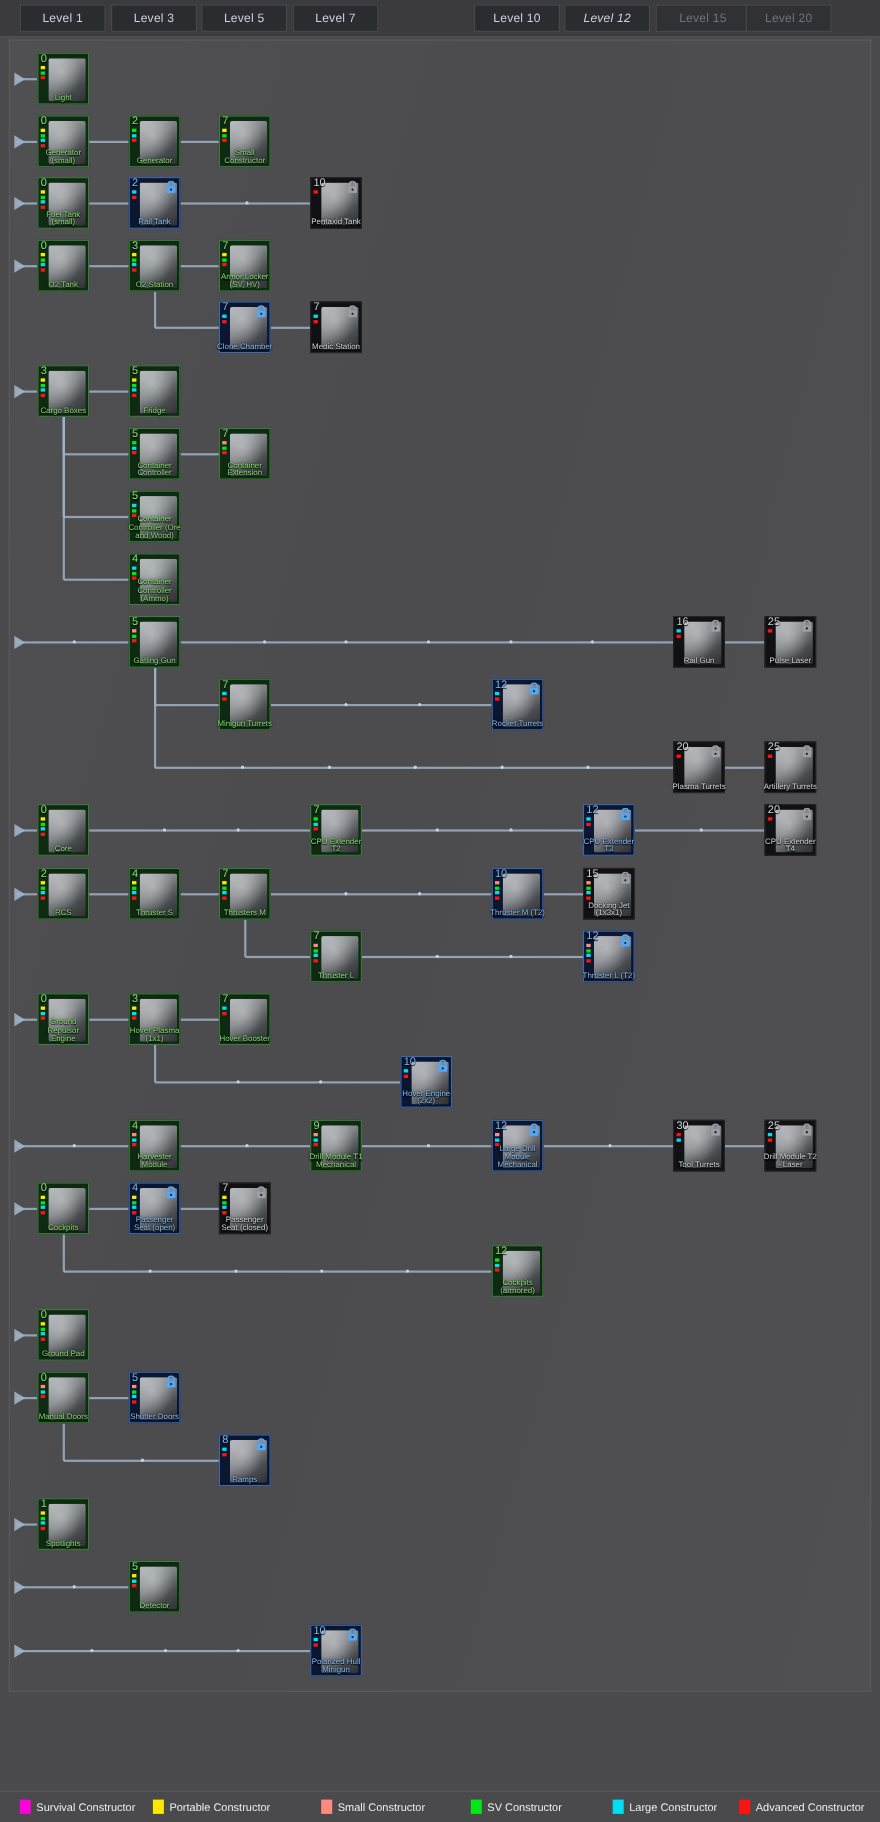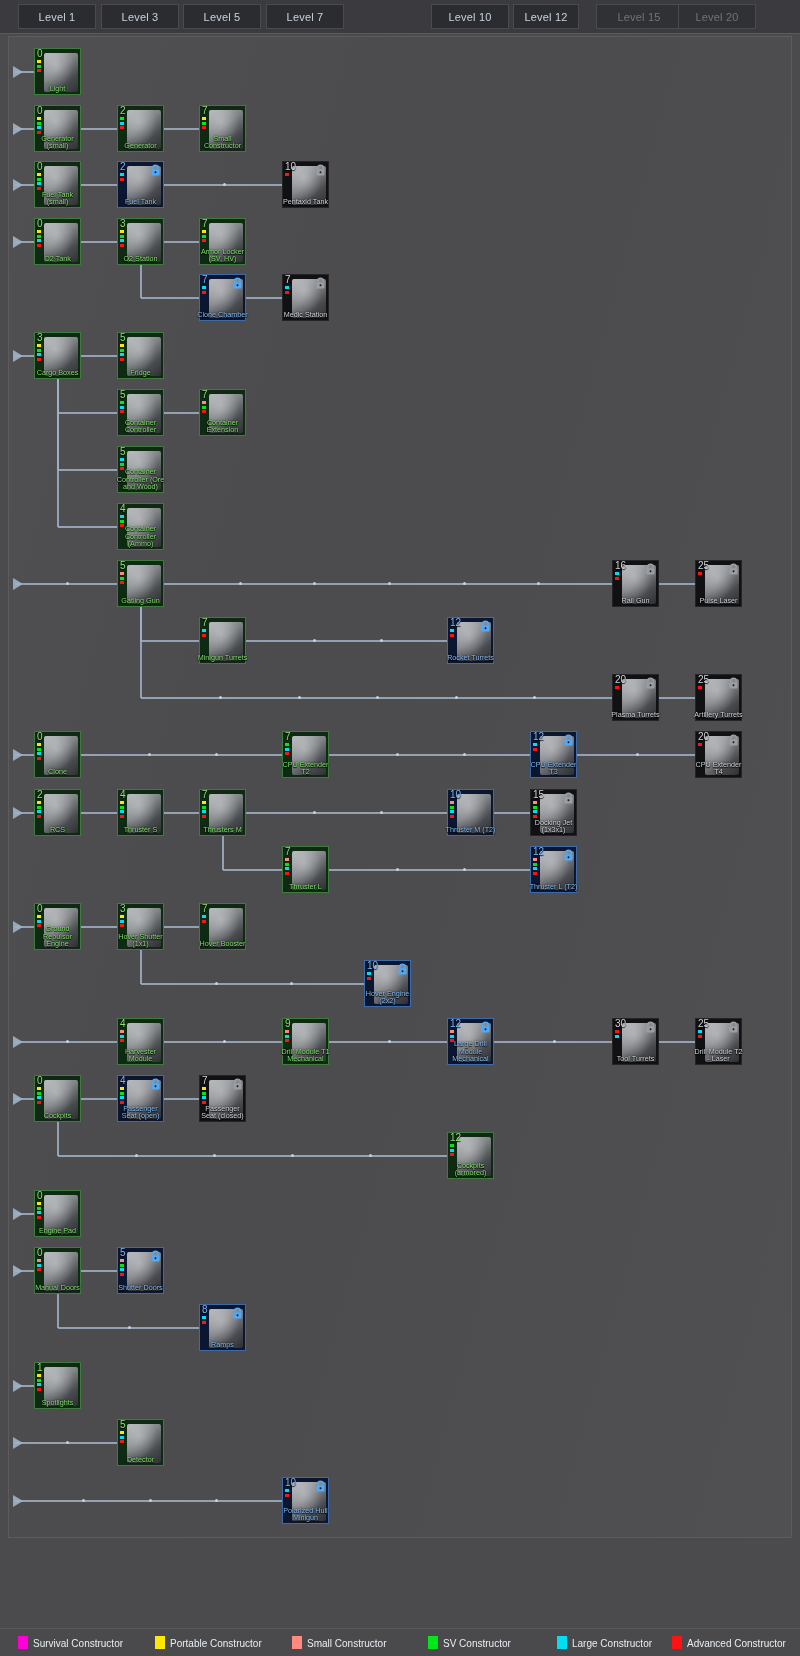--- a/index.html
+++ b/index.html
@@ -122,21 +122,21 @@
 </head>
 <body>
 
 <div id="level-bar">
     <div class="level-tab" style="left: 18px; width: 78px;">Level 1</div>
     <div class="level-tab" style="left: 101px; width: 78px;">Level 3</div>
     <div class="level-tab" style="left: 183px; width: 78px;">Level 5</div>
     <div class="level-tab" style="left: 266px; width: 78px;">Level 7</div>
     <div class="level-tab" style="left: 348px; width: 78px; margin-top: 44px;">Level 8</div>
     <div class="level-tab" style="left: 431px; width: 78px;">Level 10</div>
-    <div class="level-tab" style="left: 513px; width: 66px;">Level 12</div>
+    <div class="level-tab" style="left: 513px; width: 78px; font-style: italic;">Level 12</div>
     <div class="level-tab dim" style="left: 596px; width: 86px;">Level 15</div>
     <div class="level-tab dim" style="left: 678px; width: 78px;">Level 20</div>
   </div>
 
 <div id="tree">
   <div id="lines">
       <div class="ln h" style="left: 6px; top: 33.5px; width: 19px;"></div>
       <div class="arrow" style="left: 4px; top: 28.5px;"></div>
       <div class="ln h" style="left: 6px; top: 90.5px; width: 19px;"></div>
       <div class="arrow" style="left: 4px; top: 85.5px;"></div>
@@ -315,21 +315,21 @@
         <div class="cost">2</div>
         <div class="dots">
           <i style="background: rgb(0, 223, 242);"></i>
           <i style="background: rgb(255, 18, 18);"></i>
         </div>
         <svg class="lock" viewBox="0 0 12 13">
           <path d="M3 6 V4.2 A3 3 0 0 1 9 4.2 V6" fill="none" stroke="#52a8f5" stroke-width="1.6"></path>
           <rect x="1.6" y="5.8" width="8.8" height="6.6" rx="1" fill="#52a8f5"></rect>
           <circle cx="6" cy="9" r="1.1" fill="#15202e"></circle>
         </svg>
-        <div class="label">Fuel Tank</div>
+        <div class="label">Rail Tank</div>
       </div>
       <div class="node lock-st" style="left: 273px; top: 124px;">
         <div class="art"></div>
         <div class="cost">10</div>
         <div class="dots">
           <i style="background: rgb(255, 18, 18);"></i>
         </div>
         <svg class="lock" viewBox="0 0 12 13">
           <path d="M3 6 V4.2 A3 3 0 0 1 9 4.2 V6" fill="none" stroke="#9a9ea3" stroke-width="1.6"></path>
           <rect x="1.6" y="5.8" width="8.8" height="6.6" rx="1" fill="#9a9ea3"></rect>
@@ -547,21 +547,21 @@
       </div>
       <div class="node res" style="left: 25px; top: 694px;">
         <div class="art"></div>
         <div class="cost">0</div>
         <div class="dots">
           <i style="background: rgb(255, 232, 0);"></i>
           <i style="background: rgb(0, 232, 24);"></i>
           <i style="background: rgb(0, 223, 242);"></i>
           <i style="background: rgb(255, 18, 18);"></i>
         </div>
-        <div class="label">Clone</div>
+        <div class="label">Core</div>
       </div>
       <div class="node res" style="left: 273px; top: 694px;">
         <div class="art"></div>
         <div class="cost">7</div>
         <div class="dots">
           <i style="background: rgb(0, 232, 24);"></i>
           <i style="background: rgb(0, 223, 242);"></i>
           <i style="background: rgb(255, 18, 18);"></i>
         </div>
         <div class="label">CPU Extender T2</div>
@@ -691,21 +691,21 @@
         <div class="label">Ground Repulsor Engine</div>
       </div>
       <div class="node res" style="left: 108px; top: 866px;">
         <div class="art"></div>
         <div class="cost">3</div>
         <div class="dots">
           <i style="background: rgb(255, 232, 0);"></i>
           <i style="background: rgb(0, 223, 242);"></i>
           <i style="background: rgb(255, 18, 18);"></i>
         </div>
-        <div class="label">Hover Shutter (1x1)</div>
+        <div class="label">Hover Plasma (1x1)</div>
       </div>
       <div class="node res" style="left: 190px; top: 866px;">
         <div class="art"></div>
         <div class="cost">7</div>
         <div class="dots">
           <i style="background: rgb(0, 223, 242);"></i>
           <i style="background: rgb(255, 18, 18);"></i>
         </div>
         <div class="label">Hover Booster</div>
       </div>
@@ -841,21 +841,21 @@
       </div>
       <div class="node res" style="left: 25px; top: 1153px;">
         <div class="art"></div>
         <div class="cost">0</div>
         <div class="dots">
           <i style="background: rgb(255, 232, 0);"></i>
           <i style="background: rgb(0, 232, 24);"></i>
           <i style="background: rgb(0, 223, 242);"></i>
           <i style="background: rgb(255, 18, 18);"></i>
         </div>
-        <div class="label">Engine Pad</div>
+        <div class="label">Ground Pad</div>
       </div>
       <div class="node res" style="left: 25px; top: 1210px;">
         <div class="art"></div>
         <div class="cost">0</div>
         <div class="dots">
           <i style="background: rgb(255, 138, 128);"></i>
           <i style="background: rgb(0, 223, 242);"></i>
           <i style="background: rgb(255, 18, 18);"></i>
         </div>
         <div class="label">Manual Doors</div>
@@ -926,21 +926,21 @@
         <div class="label">Polarized Hull Minigun</div>
       </div>
     </div>
 </div>
 
 <div id="legend">
     <div class="lg-item" style="left: 18px;">
       <span class="lg-sw" style="background: rgb(255, 0, 216);"></span>
       <span class="lg-tx">Survival Constructor</span>
     </div>
-    <div class="lg-item" style="left: 155px;">
+    <div class="lg-item" style="left: 139px;">
       <span class="lg-sw" style="background: rgb(255, 232, 0);"></span>
       <span class="lg-tx">Portable Constructor</span>
     </div>
     <div class="lg-item" style="left: 292px;">
       <span class="lg-sw" style="background: rgb(255, 138, 128);"></span>
       <span class="lg-tx">Small Constructor</span>
     </div>
     <div class="lg-item" style="left: 428px;">
       <span class="lg-sw" style="background: rgb(0, 232, 24);"></span>
       <span class="lg-tx">SV Constructor</span>

